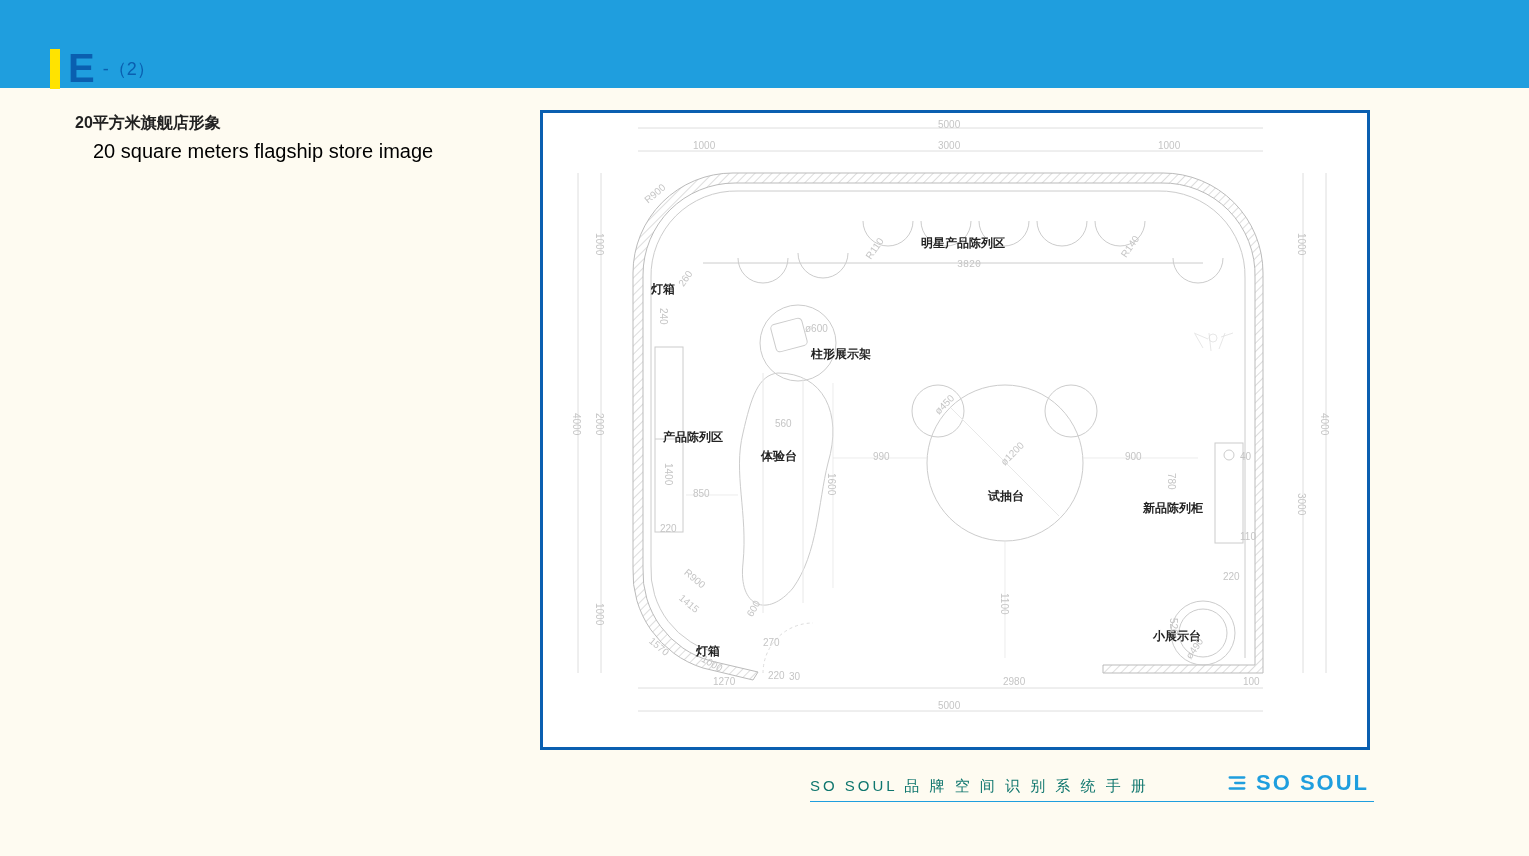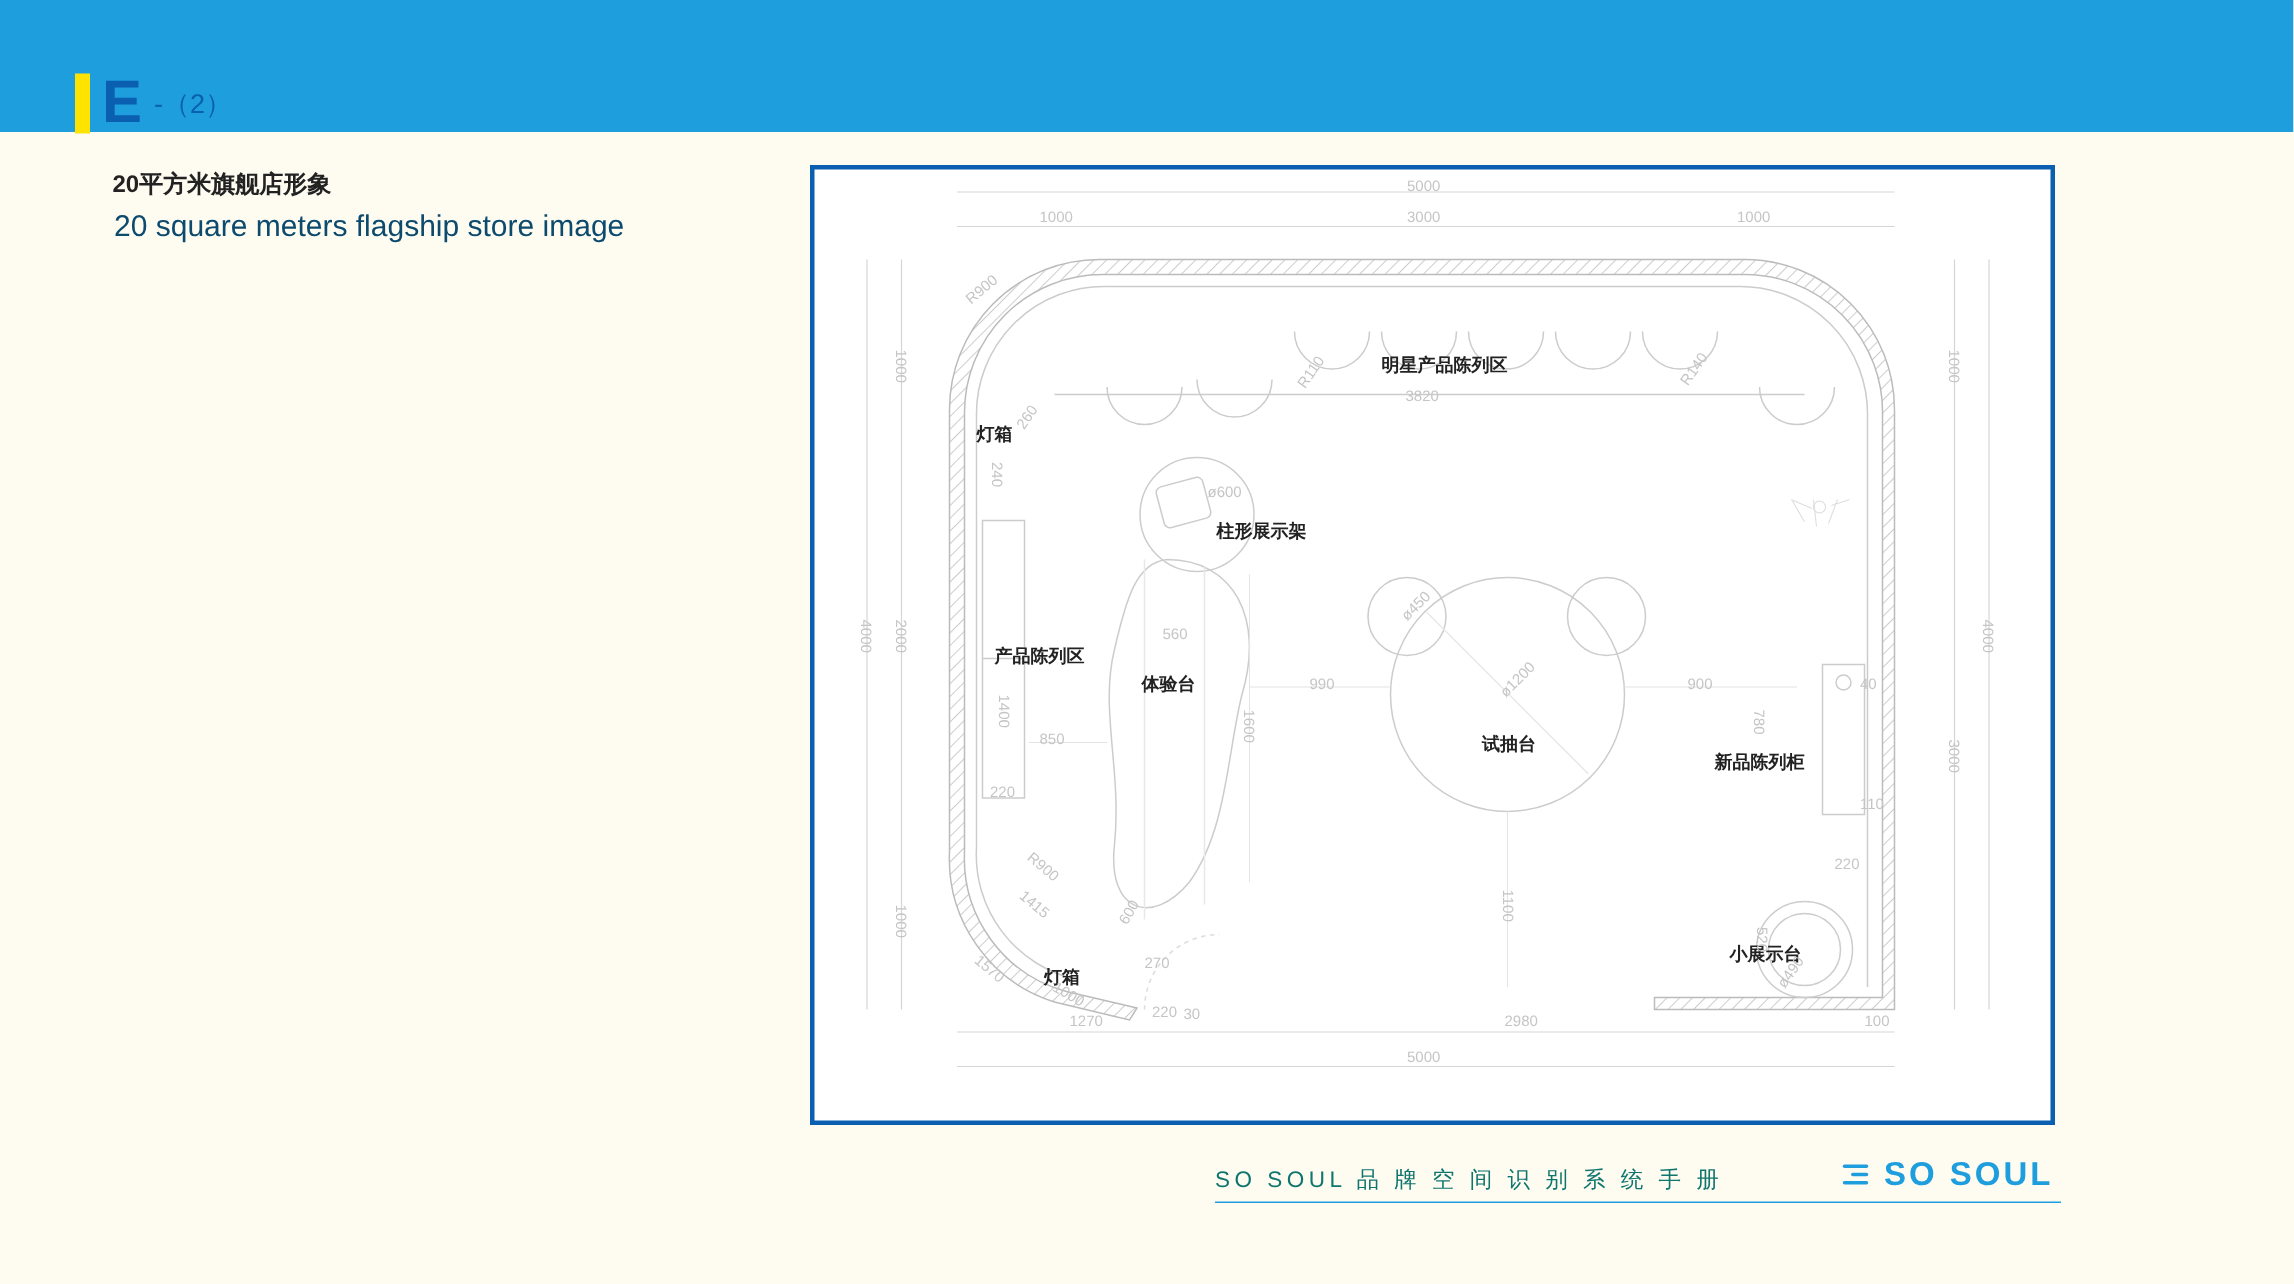--- a/index.html
+++ b/index.html
@@ -3,21 +3,21 @@
 <meta charset="utf-8">
 <style>
 * { margin:0; padding:0; box-sizing:border-box; }
 body { background:#fefbf1; font-family:"Microsoft YaHei",Arial,sans-serif; width:1529px; height:856px; position:relative; overflow:hidden; }
 .top-band { position:absolute; top:0; left:0; right:0; height:88px; background:#1f9ede; }
 .sec-bar { position:absolute; left:50px; top:46px; display:flex; align-items:center; gap:8px; }
 .yellow-mark { width:10px; height:40px; background:#ffe300; }
 .sec-letter { font-size:40px; font-weight:700; color:#0a5fb0; }
 .sec-sub { font-size:18px; color:#0a5fb0; }
 .title-cn { position:absolute; left:75px; top:113px; font-size:16px; font-weight:700; color:#222; }
-.title-en { position:absolute; left:76px; top:140px; font-size:20px; color:#0c4a6e; }
+.title-en { position:absolute; left:93px; top:140px; font-size:20px; color:#000000; }
 .drawing-frame { position:absolute; left:540px; top:110px; width:830px; height:640px; background:#fff; border:3px solid #0a5fb0; }
 .footer { position:absolute; left:810px; bottom:60px; font-size:15px; color:#0f766e; letter-spacing:3px; }
 .footer-rule { position:absolute; left:810px; right:155px; bottom:54px; height:1px; background:#1f9ede; }
 .brand { position:absolute; right:160px; bottom:60px; font-size:22px; font-weight:700; color:#1f9ede; letter-spacing:2px; display:flex; align-items:center; gap:8px; }
 .brand-icon { width:22px; height:22px; }
 .lbl { position:absolute; font-size:12px; font-weight:700; color:#222; white-space:nowrap; }
 .dim { position:absolute; font-size:10px; color:#c5c5c5; white-space:nowrap; }
 .dim.v { writing-mode:vertical-rl; }
 svg.plan { position:absolute; left:0; top:0; }
 </style>
@@ -163,21 +163,21 @@
 
   <div class="dim v" style="left:776px; top:300px;">4000</div>
   <div class="dim v" style="left:753px; top:120px;">1000</div>
   <div class="dim v" style="left:753px; top:380px;">3000</div>
 
   <div class="dim" style="left:170px; top:563px;">1270</div>
   <div class="dim" style="left:460px; top:563px;">2980</div>
   <div class="dim" style="left:700px; top:563px;">100</div>
   <div class="dim" style="left:395px; top:587px;">5000</div>
 
-  <div class="dim" style="left:394px; top:146px;">3820</div>
+  <div class="dim" style="left:414px; top:146px;font-family:Liberation Mono, monospace;">3820</div>
   <div class="dim" style="left:100px; top:75px; transform:rotate(-40deg);">R900</div>
   <div class="dim" style="left:140px; top:460px; transform:rotate(40deg);">R900</div>
   <div class="dim" style="left:320px; top:130px; transform:rotate(-55deg);">R110</div>
   <div class="dim" style="left:575px; top:128px; transform:rotate(-55deg);">R140</div>
   <div class="dim" style="left:262px; top:210px;">ø600</div>
   <div class="dim" style="left:455px; top:335px; transform:rotate(-45deg);">ø1200</div>
   <div class="dim" style="left:390px; top:286px; transform:rotate(-45deg);">ø450</div>
   <div class="dim" style="left:640px; top:530px; transform:rotate(-55deg);">ø490</div>
 
   <div class="dim" style="left:232px; top:305px;">560</div>

